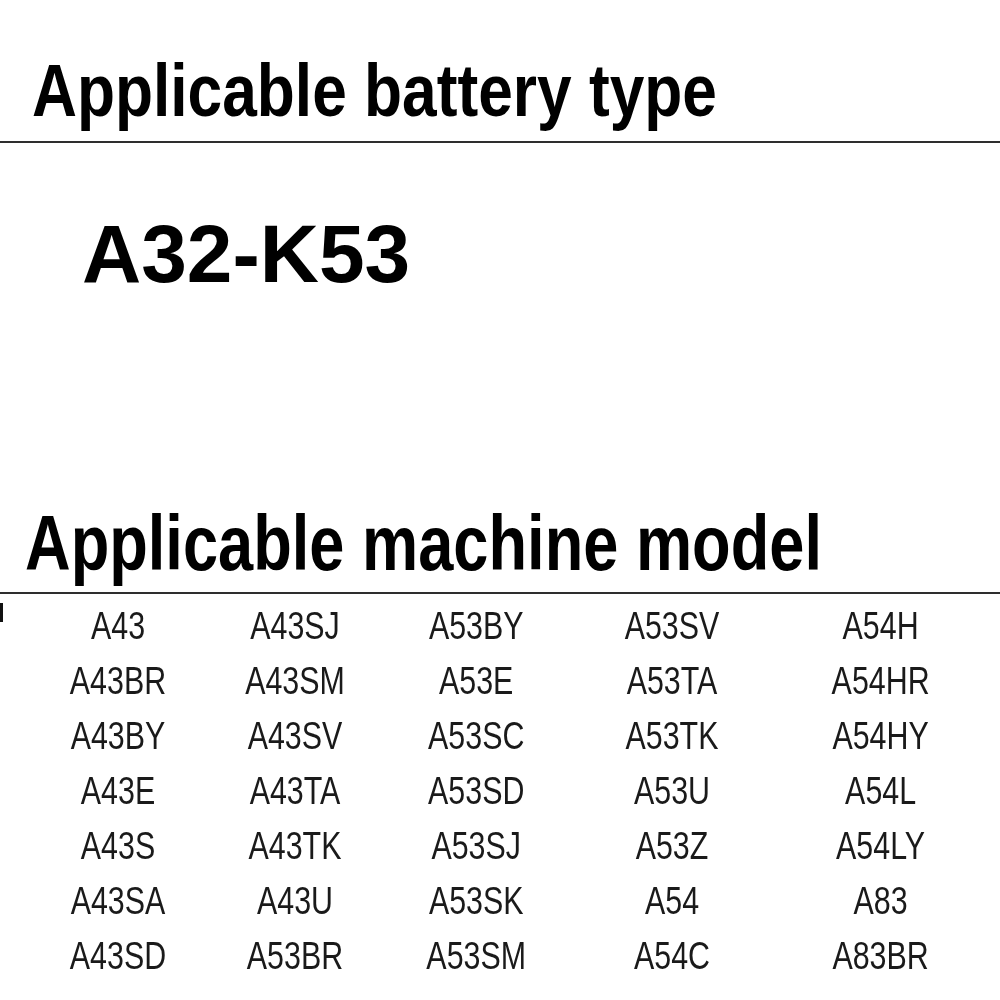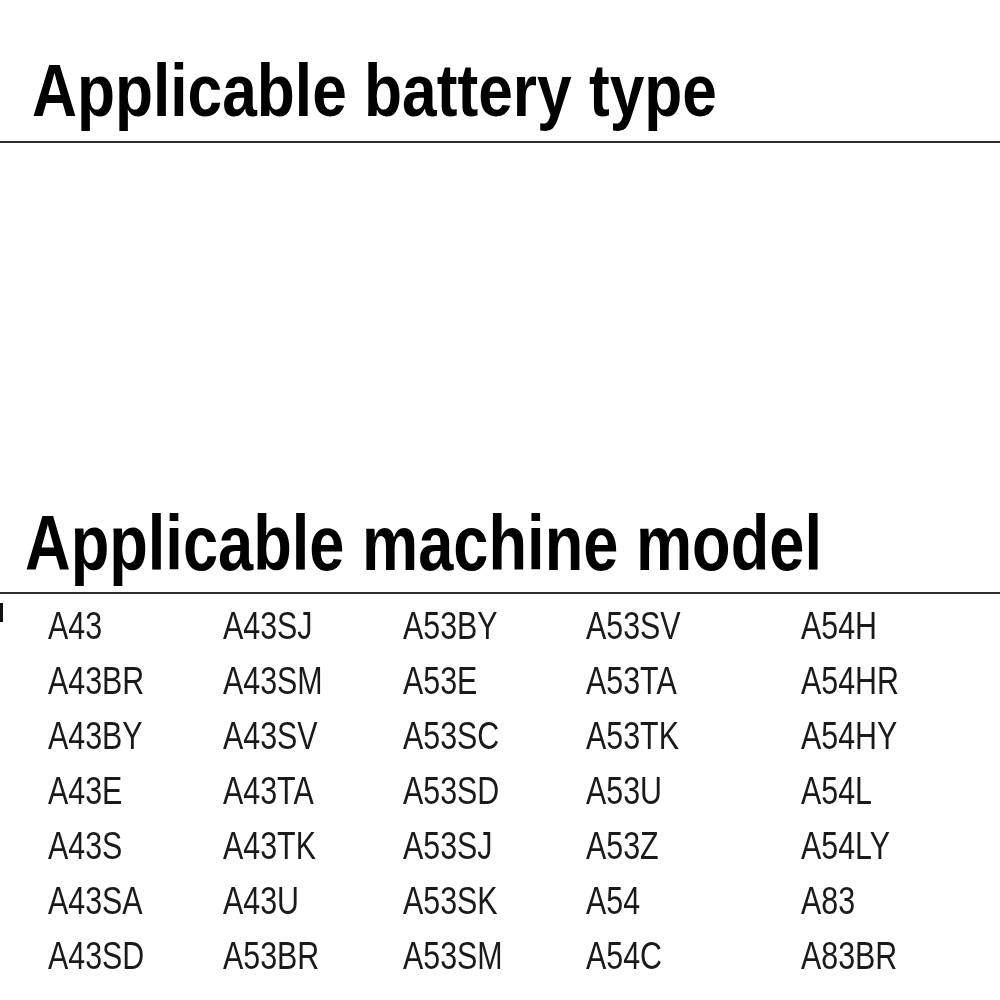--- a/index.html
+++ b/index.html
@@ -7,20 +7,21 @@
     padding: 0;
     background: #ffffff;
     font-family: "Liberation Sans", sans-serif;
   }
   .page {
     position: relative;
     width: 1000px;
     height: 1000px;
     background: #ffffff;
     overflow: hidden;
+    text-align: center;
   }
   .heading {
     position: absolute;
     margin: 0;
     font-weight: bold;
     color: #000000;
     line-height: 1;
     white-space: nowrap;
     transform-origin: 0 0;
     letter-spacing: 0px;
@@ -85,20 +86,21 @@
 </style>
 </head>
 <body>
 
 <div class="page">
 
   <h1 class="heading heading-battery">Applicable battery type</h1>
 
   <div class="divider divider-battery"></div>
 
+  <div class="battery-value">A32-K53</div>
 
   <h1 class="heading heading-machine">Applicable machine model</h1>
 
   <div class="divider divider-machine"></div>
 
   <div class="model-grid">
       <div class="model-cell">A43</div>
       <div class="model-cell">A43SJ</div>
       <div class="model-cell">A53BY</div>
       <div class="model-cell">A53SV</div>

